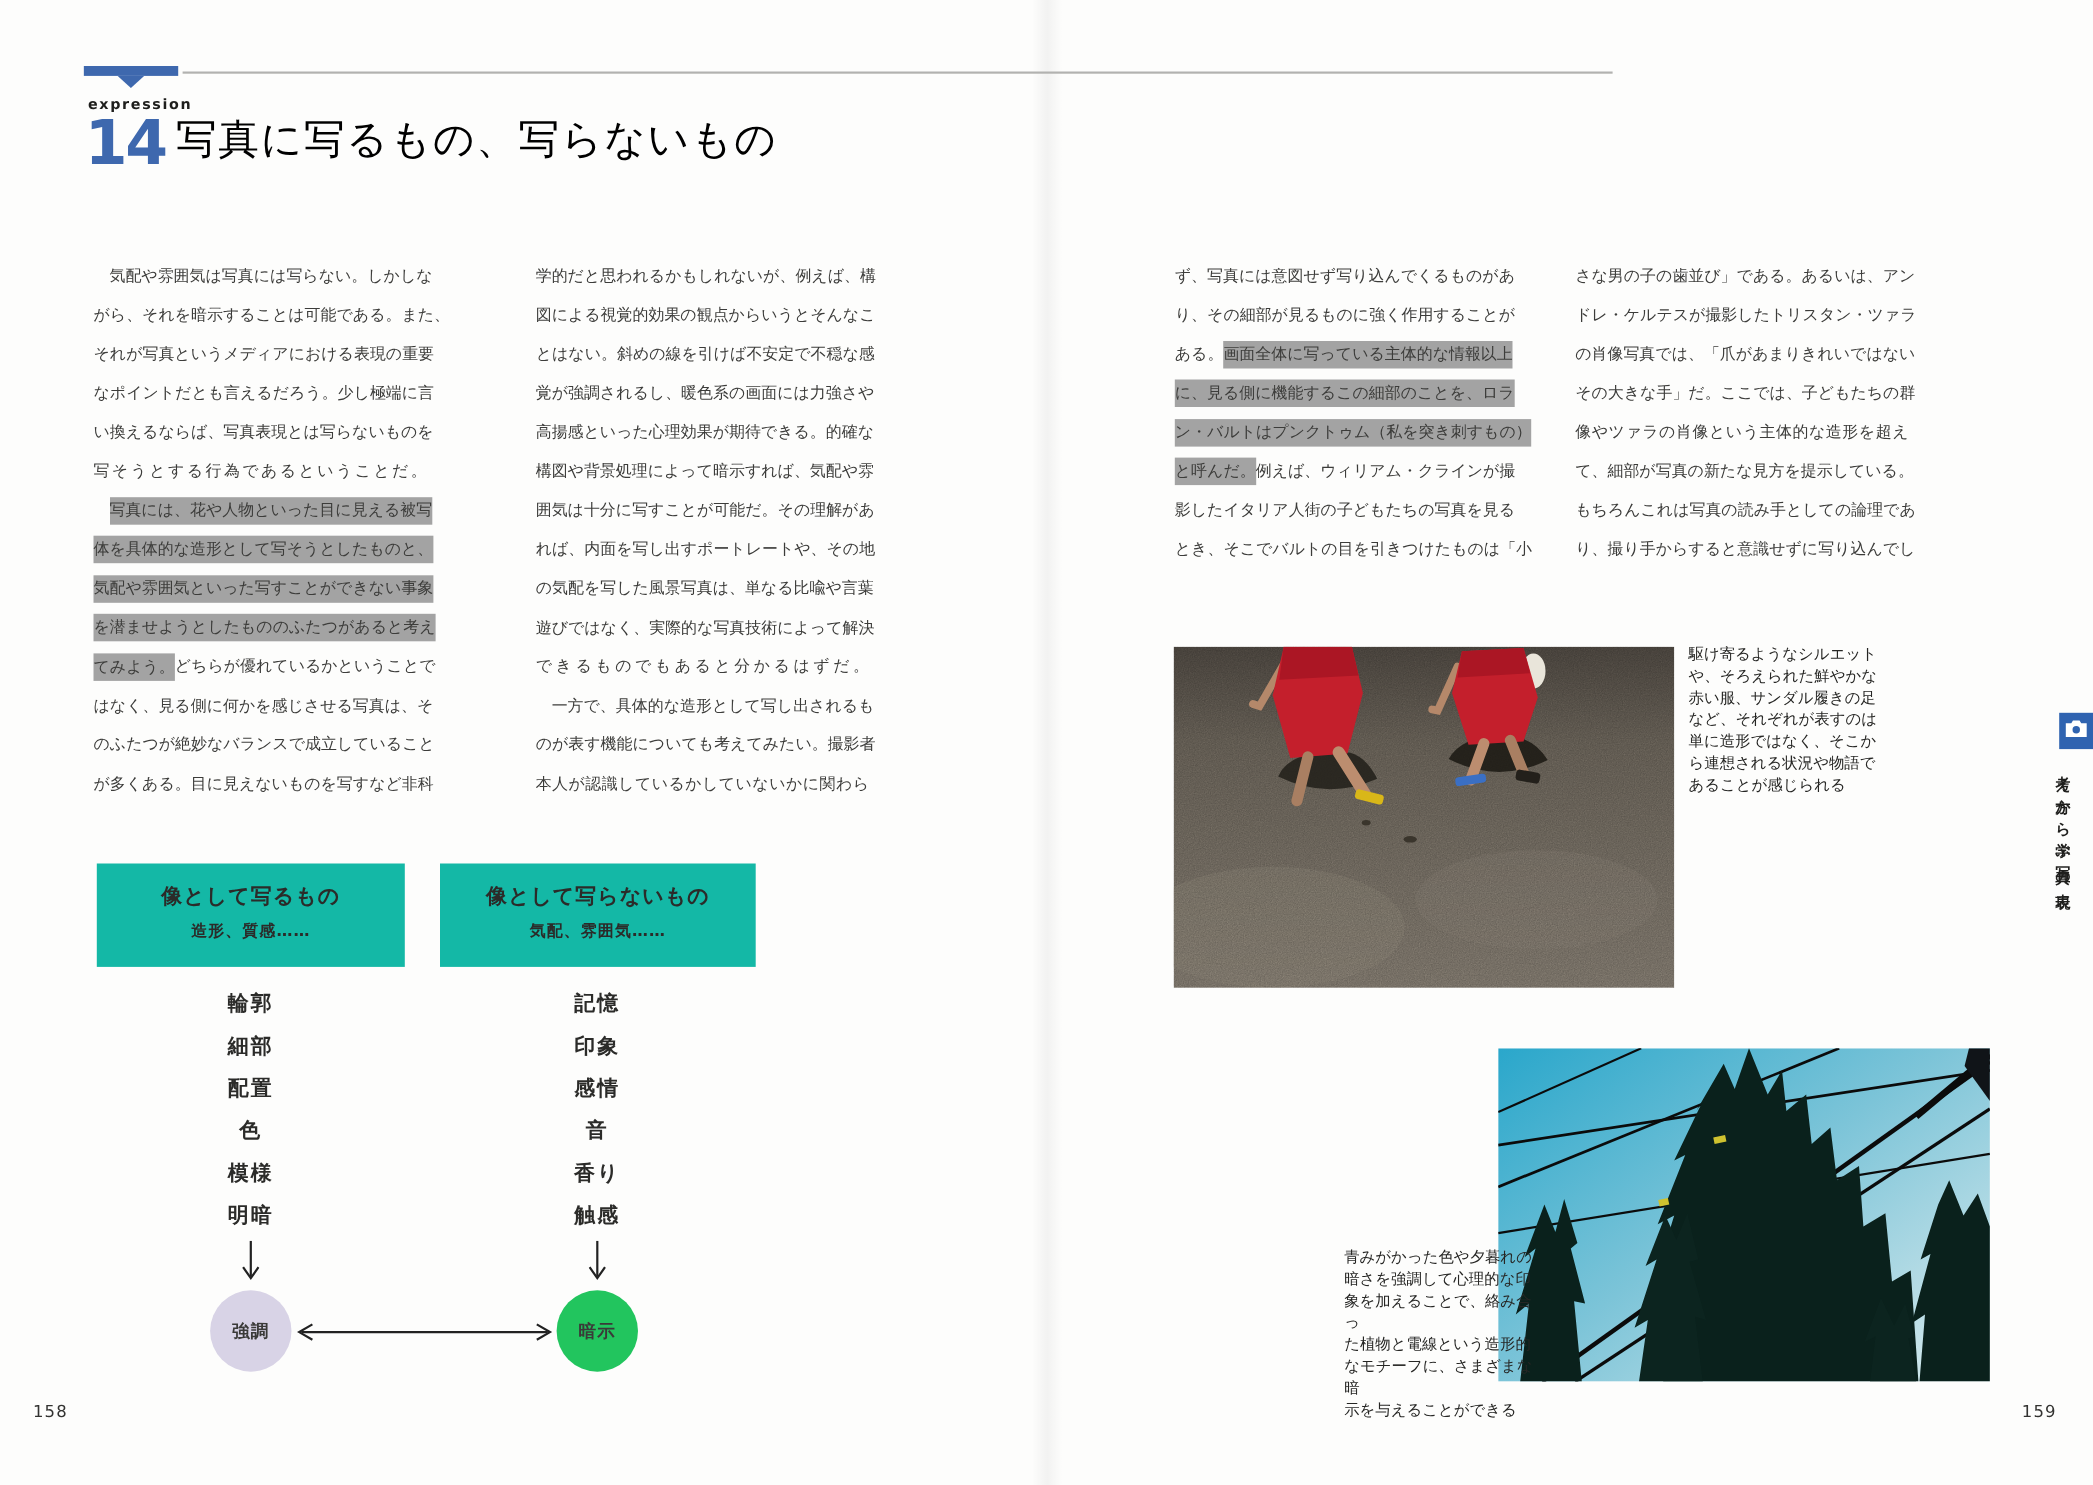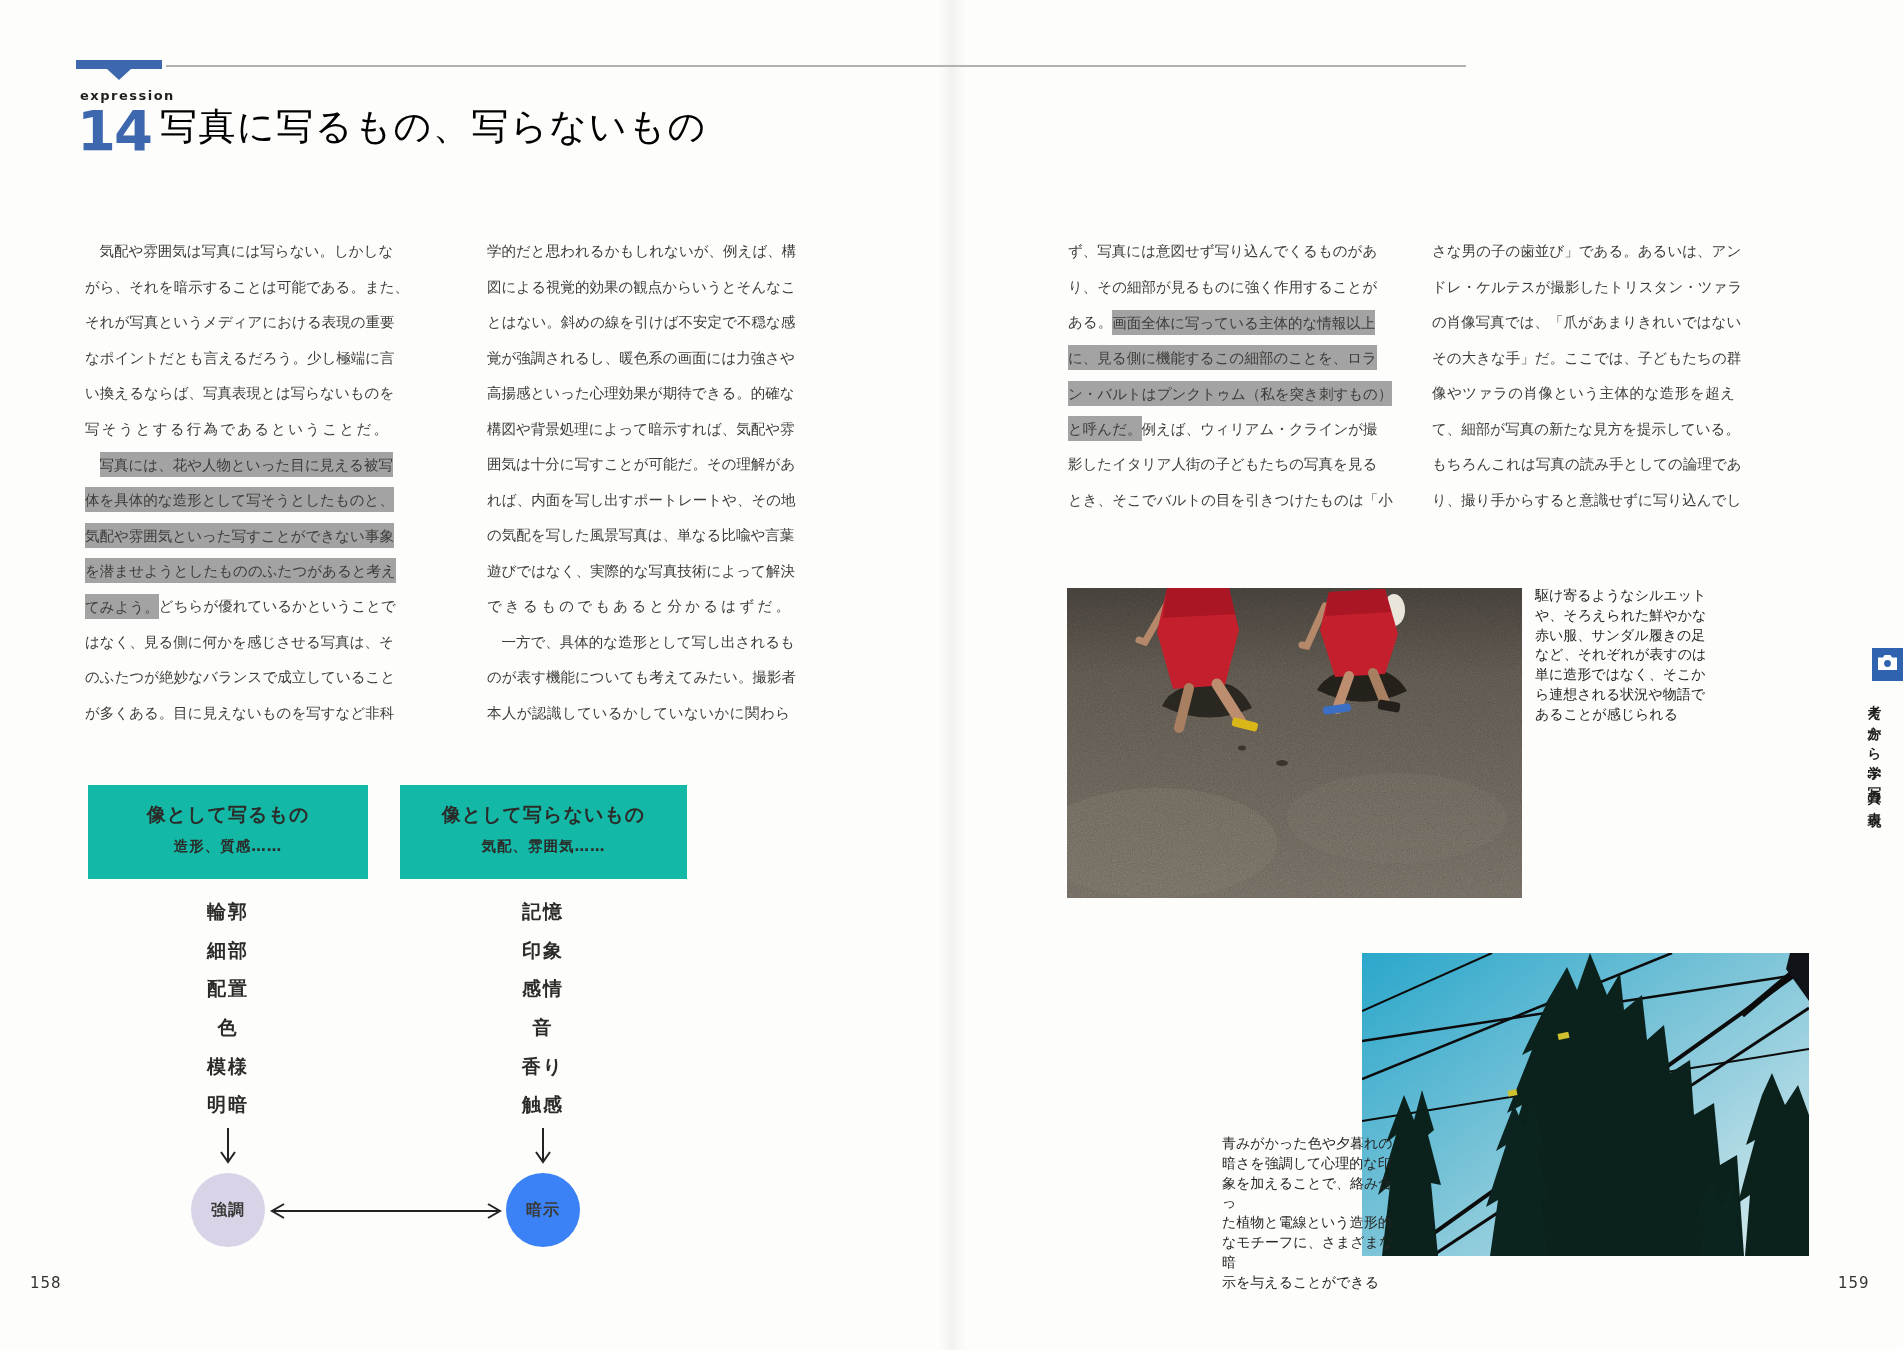--- a/index.html
+++ b/index.html
@@ -36,21 +36,21 @@
   .dlist-1 { left:88px; }
   .dlist-2 { left:403px; }
   .ditem { height:38.6px; display:flex; align-items:center; justify-content:center;
            font-size:19px; font-weight:bold; color:#2b2b29; letter-spacing:2px; }
   .darrow { position:absolute; top:1128px; }
   .da-1 { left:220px; } .da-2 { left:535px; }
   .dcircle { position:absolute; top:1173px; width:74px; height:74px; border-radius:50%;
              display:flex; align-items:center; justify-content:center;
              font-size:16px; font-weight:bold; color:#3a3a38; letter-spacing:1px; }
   .dc-1 { left:191px; background:#d8d3e6; }
-  .dc-2 { left:506px; background:#3b82f6; }
+  .dc-2 { left:506px; background:#22c55e; }
   .harrow { position:absolute; left:270px; top:1202px; }
 
   
   .photo1 { position:absolute; left:1067px; top:588px; width:455px; height:310px; }
   .photo2 { position:absolute; left:1362px; top:953px; width:447px; height:303px; }
   .caption { position:absolute; width:178px; font-size:14px; line-height:19.8px; color:#262624; }
   .cap-1 { left:1535px; top:586px; }
   .cap-2 { left:1192px; top:1134px;margin-left:30px; }
 
   

